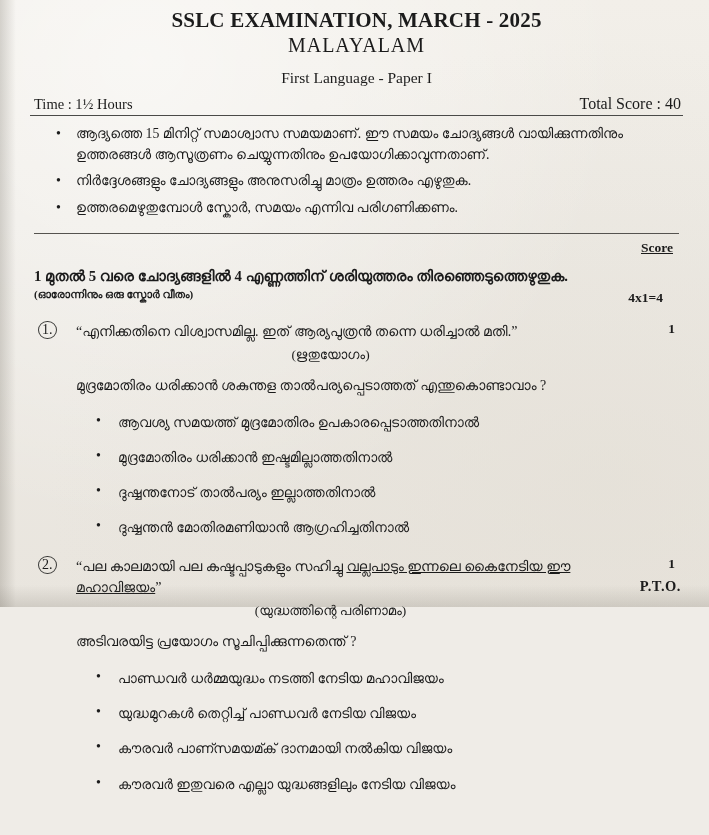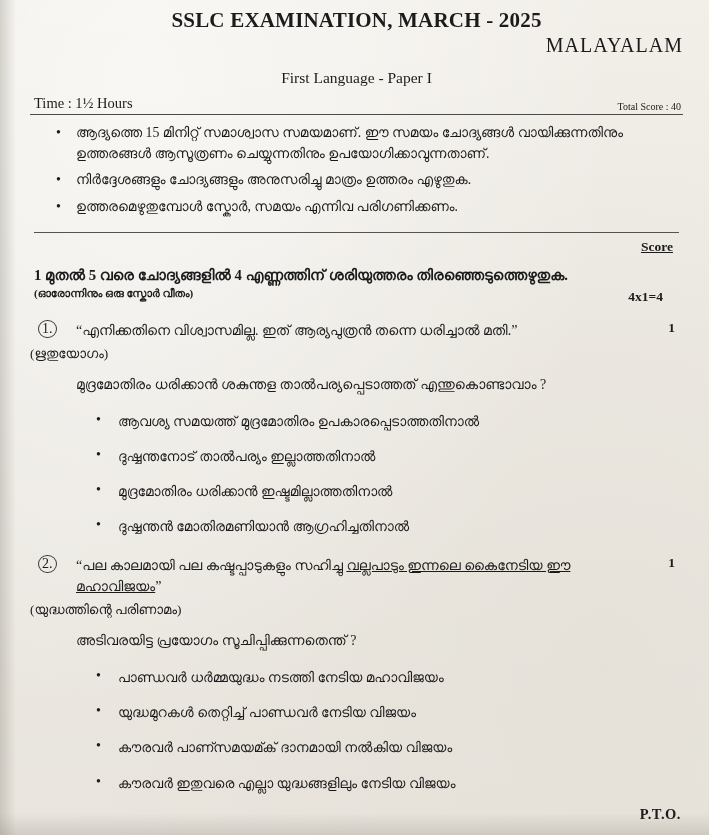--- a/index.html
+++ b/index.html
@@ -11,21 +11,21 @@
     height: 835px;
     background: #efece7;
     font-family: "Liberation Serif", serif;
     color: #1b1b1b;
     overflow: hidden;
     position: relative;
   }
   .page {
     position: relative;
     width: 709px;
-    height: 835px;
+    height: 607px;
     box-sizing: border-box;
     padding: 6px 26px 0 30px;
     background:
       radial-gradient(ellipse at 20% 10%, rgba(255,255,255,0.55), rgba(255,255,255,0) 60%),
       radial-gradient(ellipse at 85% 80%, rgba(225,220,210,0.5), rgba(255,255,255,0) 65%),
       linear-gradient(180deg, #f2efe9 0%, #edeae4 45%, #e9e5de 100%);
   }
   .shadow-left {
     position: absolute;
     left: 0; top: 0; bottom: 0;
@@ -42,40 +42,40 @@
   }
 
   .title {
     text-align: center;
     font-weight: bold;
     font-size: 21px;
     letter-spacing: 0.2px;
     margin: 2px 0 0 0;
   }
   .subject {
-    text-align: right;
+    text-align: center;
     font-size: 20px;
     letter-spacing: 1px;
     margin: 1px 0 12px 0;
   }
   .paper {
     text-align: center;
     font-size: 15.5px;
     margin: 3px 0 0 0;
   }
 
   .meta-row {
     display: flex;
     justify-content: space-between;
     align-items: flex-end;
     margin: 8px 2px 0 4px;
     font-size: 14.5px;
   }
   .meta-row .total {
-    font-size: 10px;
+    font-size: 16px;
     text-align: center;
   }
   .rule {
     border: 0;
     border-top: 1px solid #4a4a48;
     margin: 2px 0 0 0;
   }
 
   .instr-head {
     font-weight: bold;
@@ -167,21 +167,21 @@
     font-size: 14px;
     line-height: 1.55;
   }
   .q-text {
     margin: 0;
   }
   .q-text .u {
     text-decoration: underline;
   }
   .q-tag {
-    text-align: left;
+    text-align: center;
     font-size: 13.4px;
     margin: 4px 52px 0 0;
   }
   .q-prompt {
     margin: 12px 0 0 0;
     font-size: 14px;
   }
   ul.options {
     list-style: none;
     margin: 8px 0 0 0;
@@ -246,22 +246,22 @@
     <span class="q-num circled">1.</span>
     <span class="q-mark">1</span>
     <div class="q-body">
       <p class="q-text">“എനിക്കതിനെ വിശ്വാസമില്ല. ഇത് ആര്യപുത്രൻ തന്നെ ധരിച്ചാൽ മതി.”</p>
     </div>
     <div class="q-tag">(ഋതുയോഗം)</div>
     <div class="q-body">
       <p class="q-prompt">മുദ്രമോതിരം ധരിക്കാൻ ശകുന്തള താൽപര്യപ്പെടാത്തത് എന്തുകൊണ്ടാവാം ?</p>
       <ul class="options">
         <li>ആവശ്യ സമയത്ത് മുദ്രമോതിരം ഉപകാരപ്പെടാത്തതിനാൽ</li>
+        <li>മുദ്രമോതിരം ധരിക്കാൻ ഇഷ്ടമില്ലാത്തതിനാൽ</li>
         <li>ദുഷ്ഷന്തനോട് താൽപര്യം ഇല്ലാത്തതിനാൽ</li>
-        <li>മുദ്രമോതിരം ധരിക്കാൻ ഇഷ്ടമില്ലാത്തതിനാൽ</li>
         <li>ദുഷ്ഷന്തൻ മോതിരമണിയാൻ ആഗ്രഹിച്ചതിനാൽ</li>
       </ul>
     </div>
   </div>
 
   <div class="question">
     <span class="q-num circled">2.</span>
     <span class="q-mark">1</span>
     <div class="q-body">
       <p class="q-text"><span>“പല കാലമായി പല കഷ്ടപ്പാടുകളും സഹിച്ചു </span><span class="u">വല്ലപാടും ഇന്നലെ കൈനേടിയ ഈ</span><br><span class="u">മഹാവിജയം</span><span>”</span></p>

